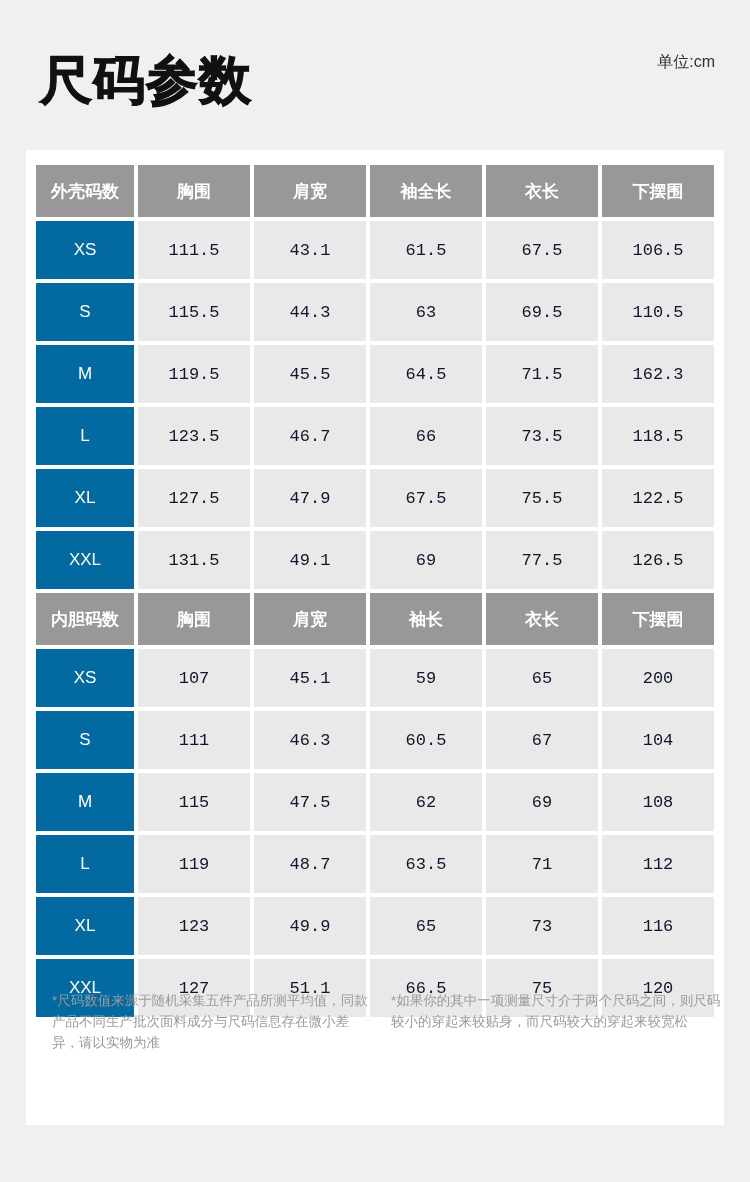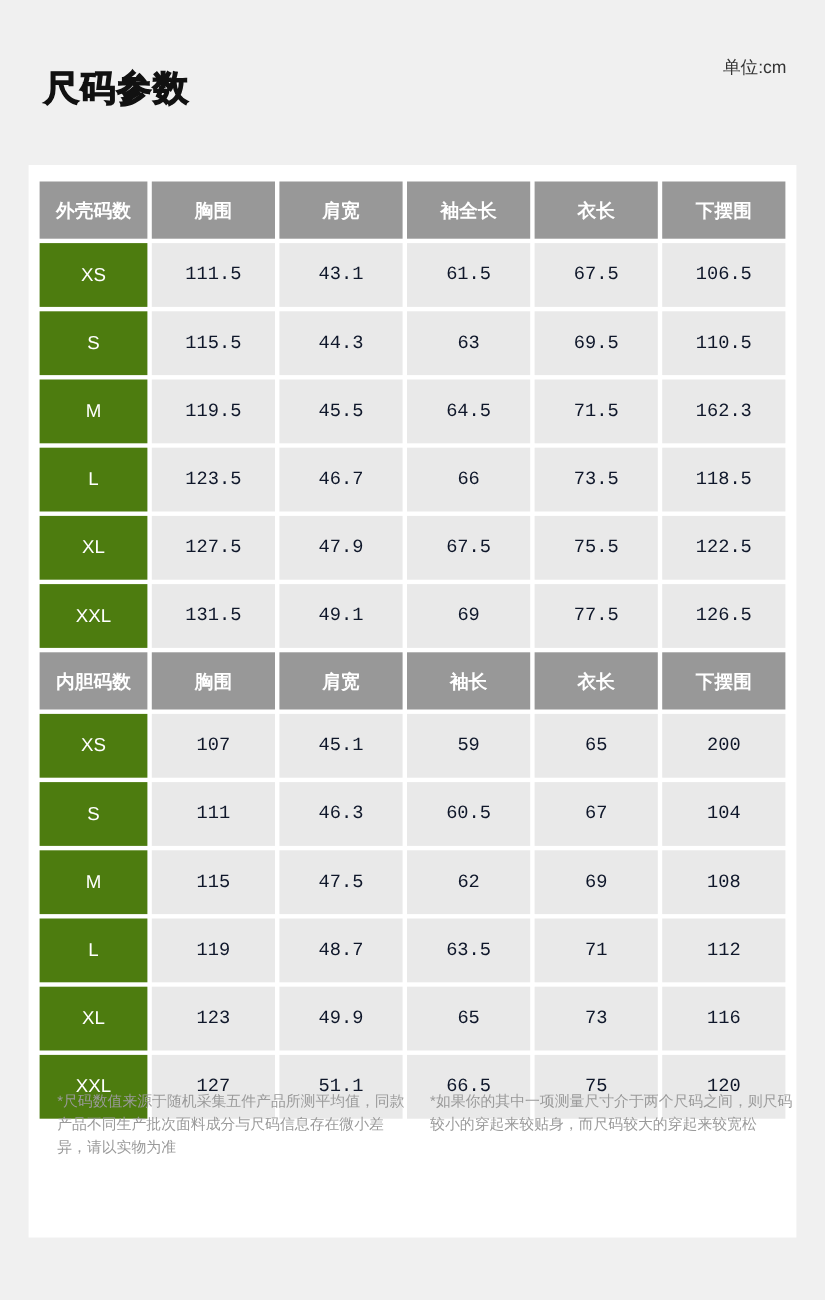--- a/index.html
+++ b/index.html
@@ -10,21 +10,21 @@
     overflow:hidden;
   }
   .page { position:relative; width:750px; height:1182px; }
 
   
   .header {
     position:absolute; left:0; top:0; width:750px; height:150px;
   }
   .page-title {
     position:absolute; left:40px; top:50px;
-    font-size:32px; line-height:60px;
+    font-size:52px; line-height:60px;
     font-weight:bold; color:#111;
     letter-spacing:1px;
     -webkit-text-stroke:1.2px #111;
   }
   .unit-label {
     position:absolute; right:35px; top:52px;
     font-size:16px; color:#333; line-height:20px;
   }
 
   
@@ -57,21 +57,21 @@
   .header-row .cell {
     height:52px;
     background:#989898;
     color:#ffffff;
     font-size:17px;
     font-weight:bold;
   }
 
   .data-row .c0 {
     height:58px;
-    background:#4d7c0f;
+    background:#0369a1;
     color:#ffffff;
     font-size:17px;
   }
   .data-row .cx {
     height:58px;
     background:#e9e9e9;
     color:#0f172a;
     font-size:17px;
     font-family:Liberation Mono, monospace;
   }

